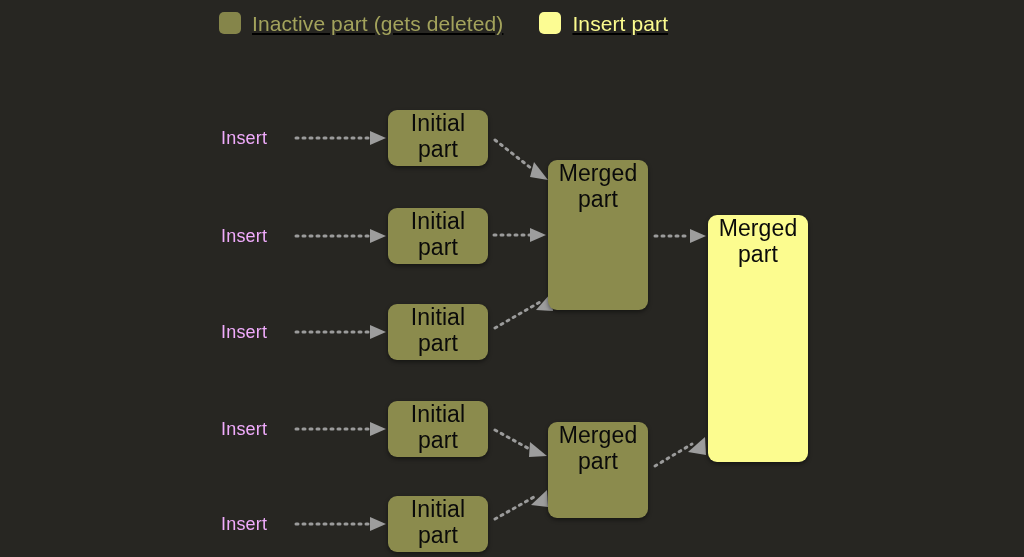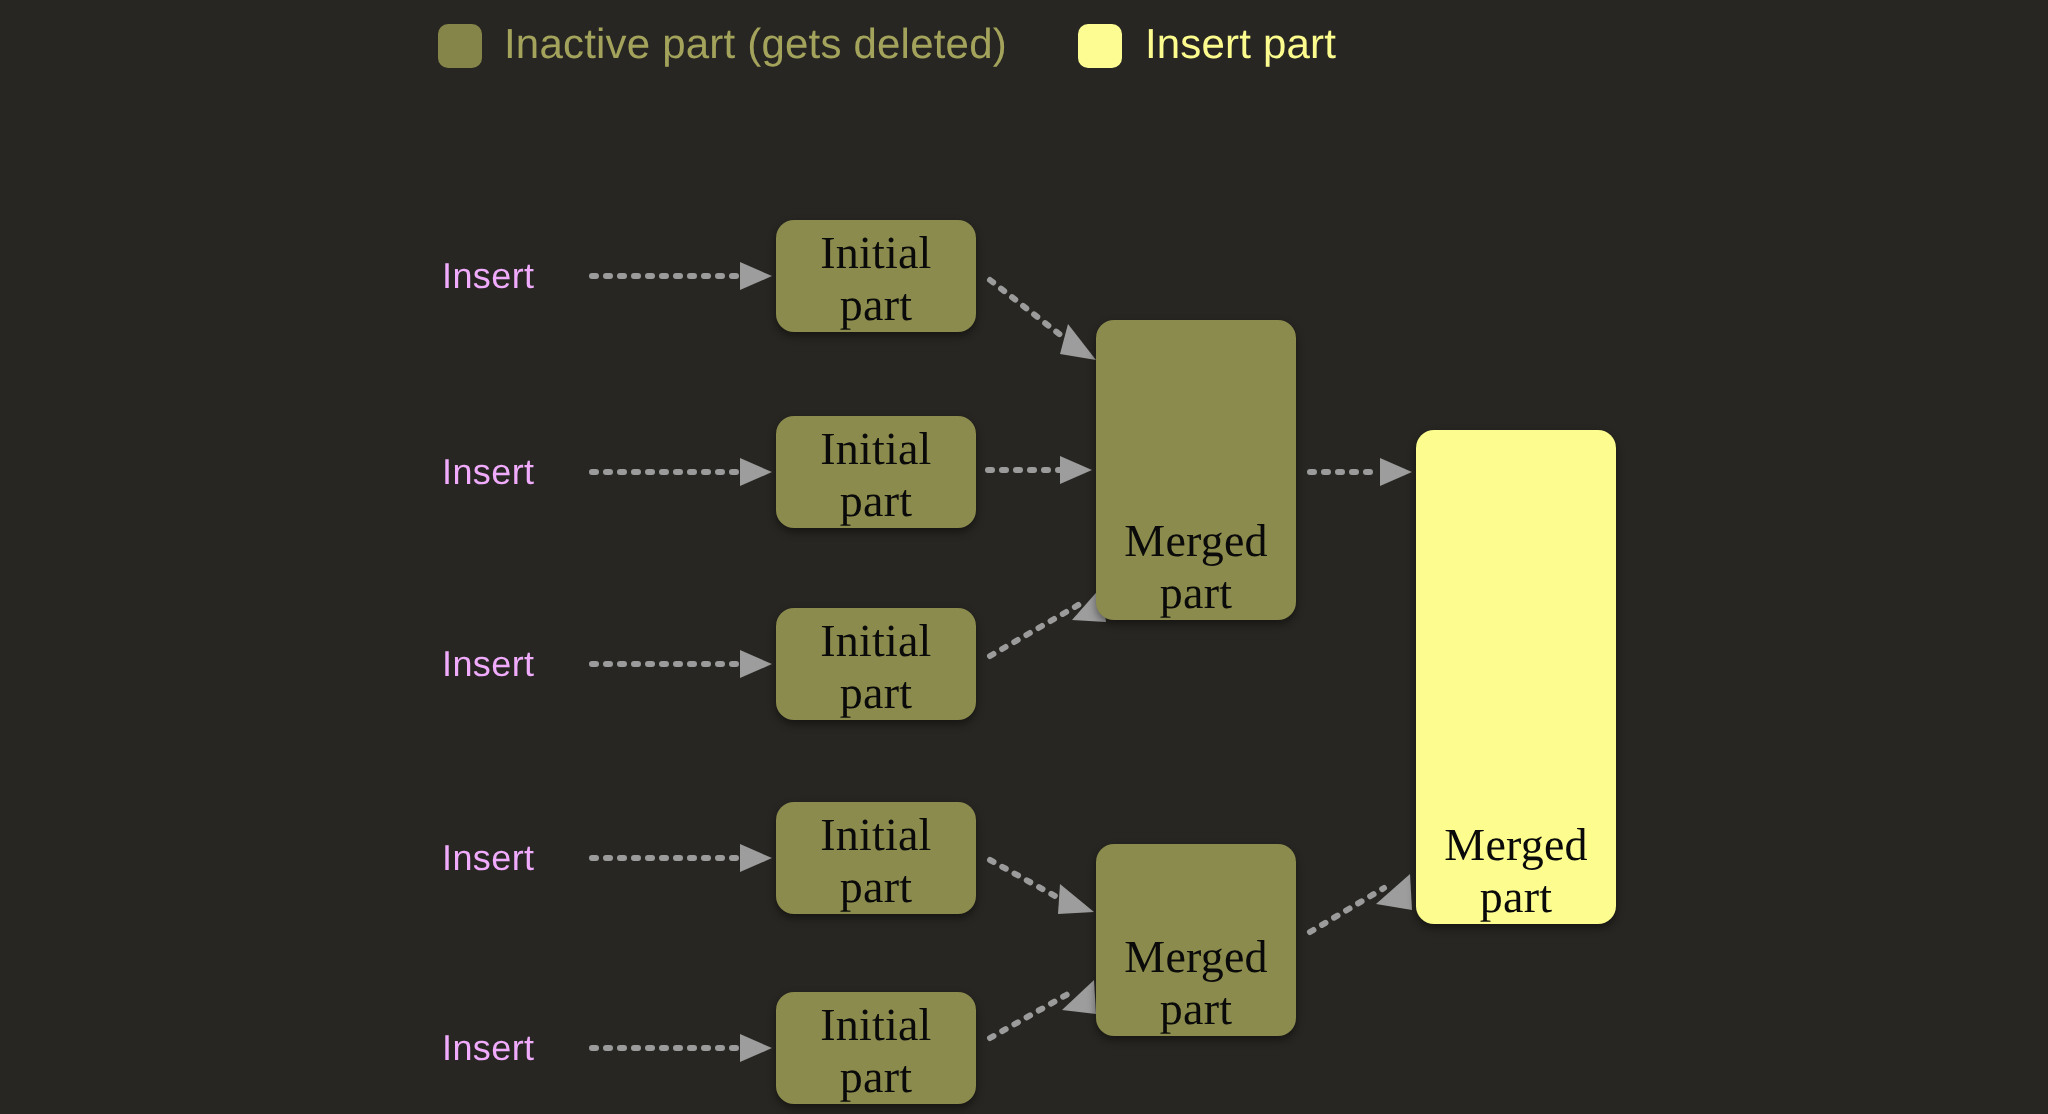--- a/index.html
+++ b/index.html
@@ -21,21 +21,23 @@
     position: absolute;
     left: 219px;
     top: 8px;
     height: 30px;
     display: flex;
     align-items: center;
     gap: 10px;
   }
   .legend-entry {
     display: flex;
+    align-items: center;
     gap: 11px;
+    text-decoration: underline;
   }
   .legend-entry + .legend-entry { margin-left: 26px; }
   .swatch {
     width: 22px;
     height: 22px;
     border-radius: 5px;
     display: block;
   }
   .swatch.inactive { background: #85854a; }
   .swatch.active   { background: #fcfc93; }
@@ -47,29 +49,28 @@
   }
   .legend-label.inactive { color: #a3a35c; }
   .legend-label.active   { color: #fbfb8e; }
 
   
   .node {
     position: absolute;
     box-sizing: border-box;
     border-radius: 9px;
     display: flex;
-    align-items: flex-end;
+    align-items: flex-start;
     justify-content: center;
     text-align: center;
     color: #0a0a0a;
     font-size: 23px;
     line-height: 26px;
     letter-spacing: 0.1px;
     box-shadow: 0 2px 4px rgba(0,0,0,0.45);
-    font-family: Liberation Serif, serif;
   }
   .node.inactive { background: #8b8b4d; }
   .node.active   { background: #fcfc8f; }
   .node .node-text { display: block; padding: 0 4px; }
 
   
   .insert-label {
     position: absolute;
     color: #f0abfc;
     font-size: 18px;

